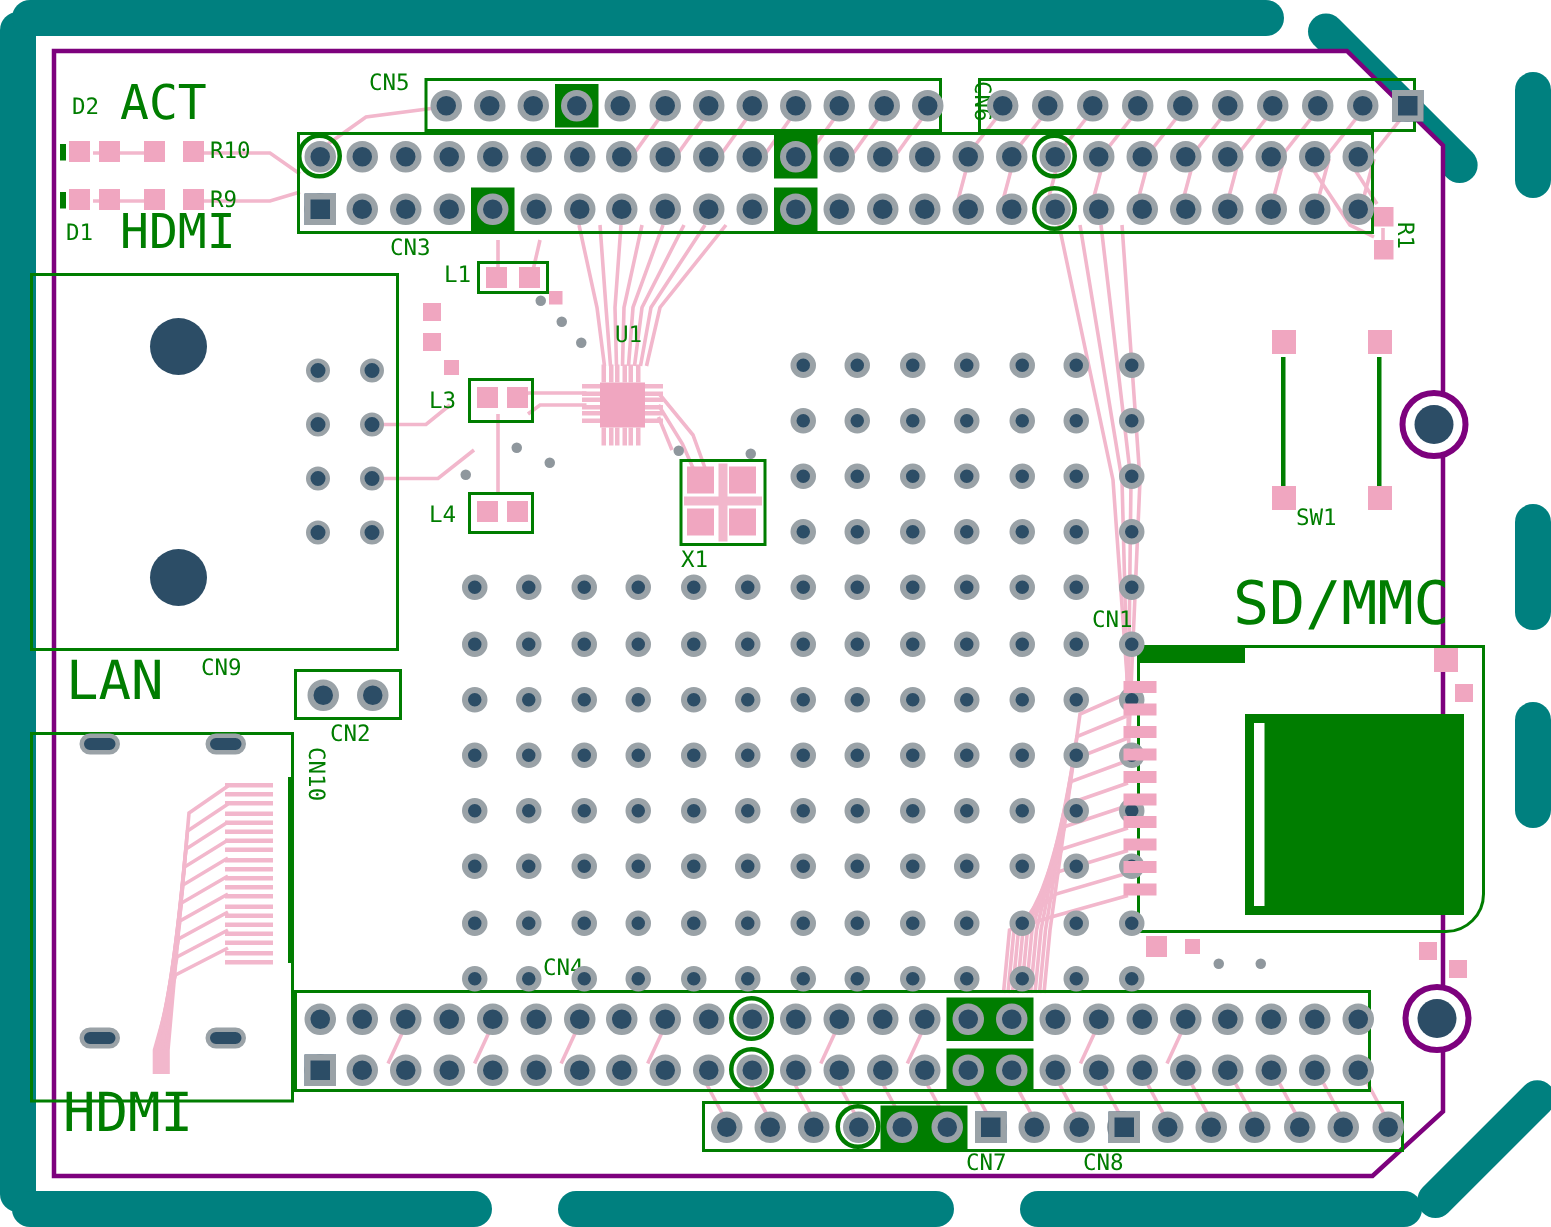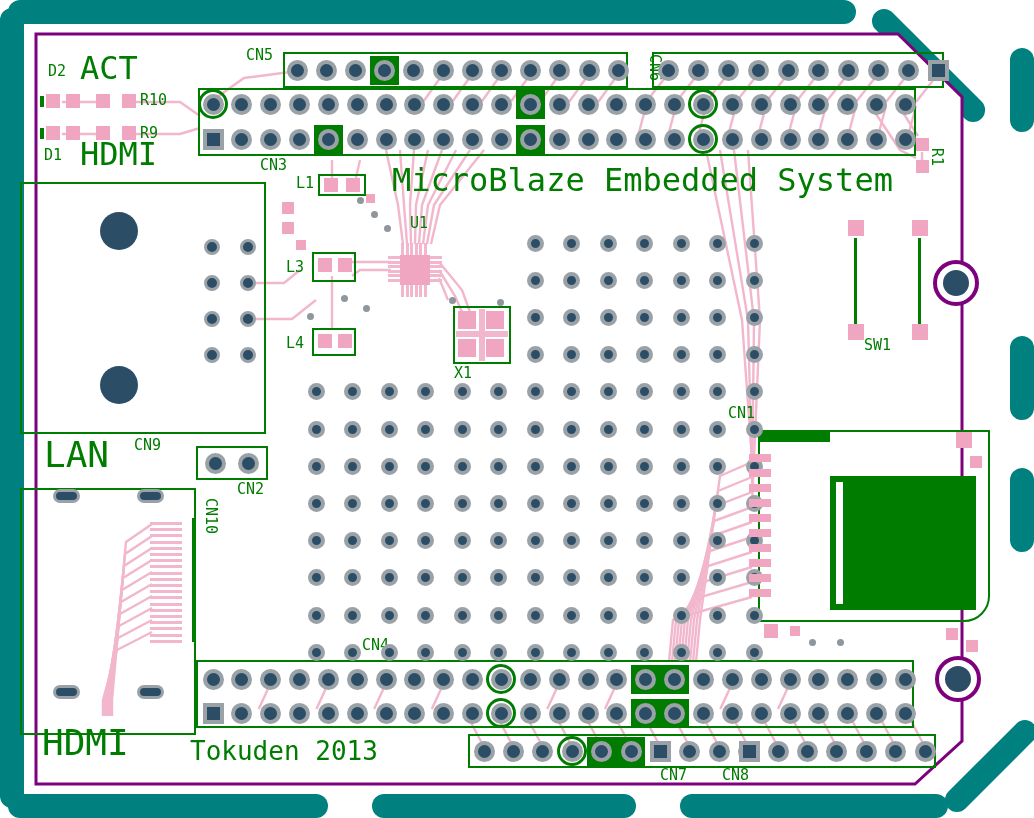--- a/index.html
+++ b/index.html
@@ -173,44 +173,42 @@
     <div class="outline" style="left:652px;top:52px;width:292px;height:36px"></div>
     <div class="outline" style="left:198px;top:88px;width:718px;height:68px"></div>
     <div class="outline" style="left:196px;top:660px;width:718px;height:68px"></div>
     <div class="outline" style="left:468px;top:734px;width:468px;height:34px"></div>
     <div class="outline" style="left:196px;top:446px;width:72px;height:34px"></div>
 
     <div class="silk ref" style="left:246px;top:48px">CN5</div>
     <div class="silk ref rot90" style="left:662px;top:54px">CN6</div>
     <div class="silk ref" style="left:260px;top:158px">CN3</div>
     <div class="silk ref" style="left:362px;top:638px">CN4</div>
-    <div class="silk ref" style="left:660px;top:768px">CN7</div>
+    <div class="silk ref" style="left:644px;top:768px">CN7</div>
     <div class="silk ref" style="left:722px;top:768px">CN8</div>
     <div class="silk ref" style="left:134px;top:438px">CN9</div>
-    <div class="silk ref" style="left:237px;top:482px">CN2</div>
+    <div class="silk ref" style="left:220px;top:482px">CN2</div>
 
     <div class="gsq" style="left:370px;top:56px;width:29px;height:29px"></div>
     <div class="gsq" style="left:516px;top:90px;width:29px;height:29px"></div>
     <div class="gsq" style="left:516px;top:125px;width:29px;height:29px"></div>
     <div class="gsq" style="left:314px;top:125px;width:29px;height:29px"></div>
     <div class="gsq" style="left:631px;top:665px;width:29px;height:29px"></div>
     <div class="gsq" style="left:631px;top:699px;width:29px;height:29px"></div>
     <div class="gsq" style="left:660px;top:665px;width:29px;height:29px"></div>
     <div class="gsq" style="left:660px;top:699px;width:29px;height:29px"></div>
     <div class="gsq" style="left:587px;top:737px;width:29px;height:29px"></div>
     <div class="gsq" style="left:616px;top:737px;width:29px;height:29px"></div>
     <div class="gcirc" style="left:198px;top:89px;width:30px;height:30px"></div>
     <div class="gcirc" style="left:688px;top:89px;width:30px;height:30px"></div>
     <div class="gcirc" style="left:688px;top:124px;width:30px;height:30px"></div>
     <div class="gcirc" style="left:486px;top:664px;width:30px;height:30px"></div>
     <div class="gcirc" style="left:486px;top:698px;width:30px;height:30px"></div>
     <div class="gcirc" style="left:557px;top:736px;width:30px;height:30px"></div>
 
-    <div class="silk" style="left:392px;top:164px;font-size:32px">MicroBlaze Embedded System</div>
-    <div class="silk" style="left:190px;top:738px;font-size:26px">Tokuden 2013</div>
 
     <div class="outline" style="left:20px;top:182px;width:246px;height:252px"></div>
     <div class="navy" style="left:100px;top:212px;width:38px;height:38px"></div>
     <div class="navy" style="left:100px;top:366px;width:38px;height:38px"></div>
     <div class="silk" style="left:44px;top:436px;font-size:36px">LAN</div>
 
     <div class="outline" style="left:20px;top:488px;width:176px;height:247px"></div>
     <div class="oval" style="left:53px;top:489px;width:27px;height:14px"></div>
     <div class="oval" style="left:137px;top:489px;width:27px;height:14px"></div>
     <div class="oval" style="left:53px;top:685px;width:27px;height:14px"></div>
@@ -222,20 +220,21 @@
     <div class="outline" style="left:758px;top:430px;width:232px;height:192px;border-radius:0 0 26px 0"></div>
     <div class="gsq" style="left:760px;top:432px;width:70px;height:10px"></div>
     <div class="gsq" style="left:830px;top:476px;width:146px;height:134px"></div>
     <div class="wslot" style="left:836px;top:482px;width:7px;height:122px"></div>
     <div class="smd" style="left:956px;top:432px;width:16px;height:16px"></div>
     <div class="smd" style="left:970px;top:456px;width:12px;height:12px"></div>
     <div class="smd" style="left:764px;top:624px;width:14px;height:14px"></div>
     <div class="smd" style="left:790px;top:626px;width:10px;height:10px"></div>
     <div class="smd" style="left:946px;top:628px;width:12px;height:12px"></div>
     <div class="smd" style="left:966px;top:640px;width:12px;height:12px"></div>
+    <div class="silk" style="left:822px;top:382px;font-size:40px">SD/MMC</div>
     <div class="silk ref" style="left:728px;top:406px">CN1</div>
 
     <div class="smd" style="left:400px;top:255px;width:30px;height:30px"></div>
     <div class="silk ref" style="left:410px;top:216px">U1</div>
     <div class="smd" style="left:282px;top:202px;width:12px;height:12px"></div>
     <div class="smd" style="left:282px;top:222px;width:12px;height:12px"></div>
     <div class="smd" style="left:296px;top:240px;width:10px;height:10px"></div>
     <div class="smd" style="left:366px;top:194px;width:9px;height:9px"></div>
 
     <div class="outline" style="left:318px;top:174px;width:48px;height:22px"></div>

